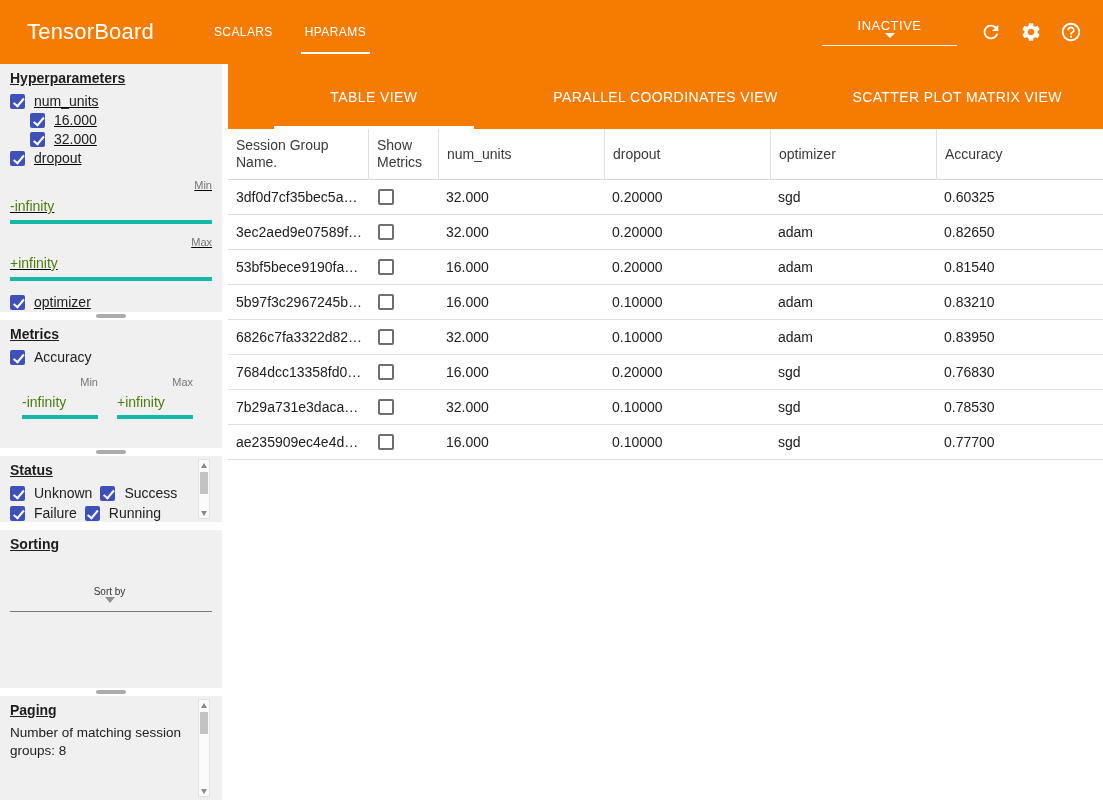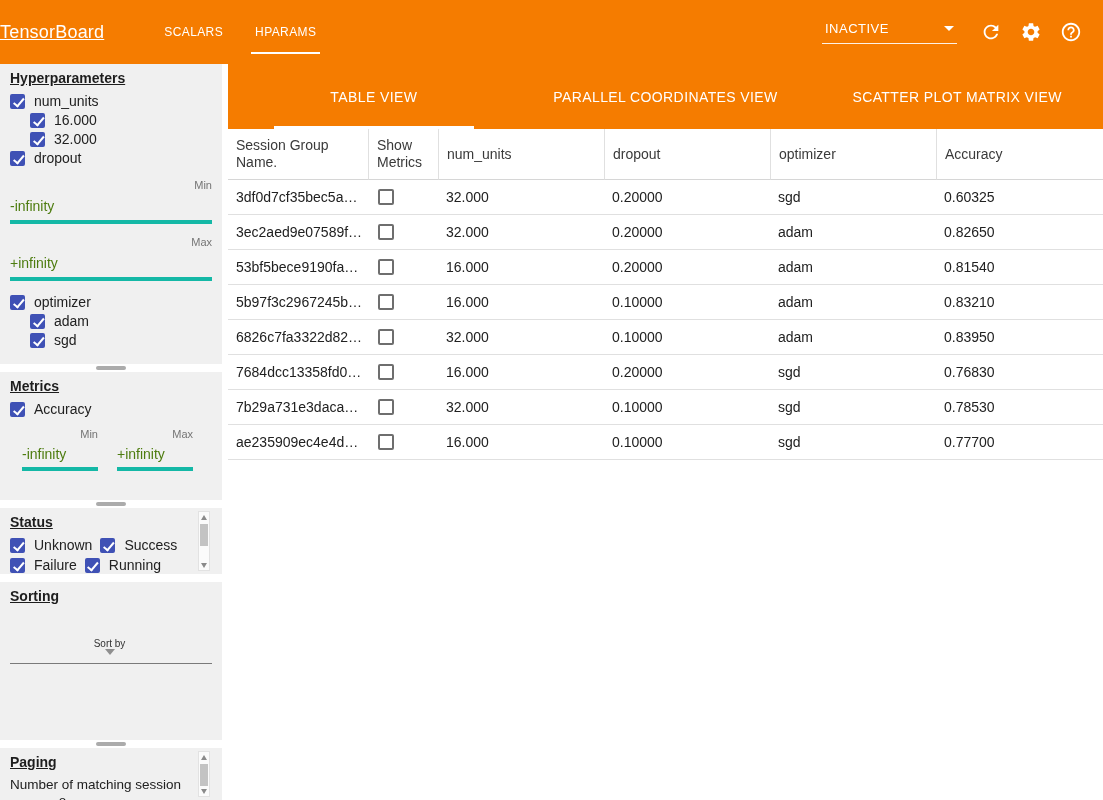--- a/index.html
+++ b/index.html
@@ -8,35 +8,35 @@
     --panel-gray:#f0f0f0;
     --row-border:#e0e0e0;
   }
   *{box-sizing:border-box;margin:0;padding:0;}
   html,body{width:1103px;height:800px;overflow:hidden;}
   body{font-family:"Liberation Sans","DejaVu Sans",sans-serif;background:#fff;}
   .app{width:1103px;height:800px;display:flex;flex-direction:column;}
 
   
   .topbar{height:64px;background:var(--toolbar-orange);display:flex;align-items:center;flex:none;color:#fff;}
-  .tb-title{font-size:18px;font-weight:400;letter-spacing:.2px;text-decoration:underline;}
+  .tb-title{margin-left:27px;font-size:22px;font-weight:400;letter-spacing:.2px;}
   .tb-tabs{display:flex;height:100%;margin-left:44px;}
   .tb-tab{padding:0 16px;display:flex;align-items:center;font-size:12px;letter-spacing:.4px;position:relative;cursor:pointer;}
   .tb-tab.active::after{content:"";position:absolute;left:12px;right:12px;bottom:10px;height:2px;background:#fff;}
   .tb-right{margin-left:auto;display:flex;align-items:center;padding-right:12px;}
-  .reload-select{width:135px;display:flex;align-items:center;justify-content:space-between;border-bottom:1px solid rgba(255,255,255,.9);padding:0 3px 7px 3px;font-size:13px;letter-spacing:.5px;margin-right:14px;cursor:pointer;}
+  .reload-select{width:135px;display:flex;align-items:center;justify-content:space-between;border-bottom:1px solid rgba(255,255,255,.9);padding:0 3px 7px 3px;font-size:13px;letter-spacing:.5px;margin-right:14px;cursor:pointer;flex-direction:column;}
   .caret-down{width:0;height:0;border-left:5px solid transparent;border-right:5px solid transparent;border-top:5px solid #fff;}
   .icon-btn{width:40px;height:40px;display:flex;align-items:center;justify-content:center;cursor:pointer;}
   .icon-btn svg{width:22px;height:22px;fill:#fff;}
 
   
   .content{flex:1;display:flex;min-height:0;}
   .sidebar{width:222px;flex:none;display:flex;flex-direction:column;background:#fff;overflow:hidden;}
   .panel{background:var(--panel-gray);padding:6px 10px;overflow:hidden;position:relative;flex:none;}
-  .panel-hparams{height:300px;}
+  .panel-hparams{height:248px;text-decoration:underline;}
   .panel-metrics{height:128px;}
   .panel-status{height:66px;}
   .panel-sorting{height:158px;}
   .panel-paging{flex:1;}
   .handle-row{height:8px;display:flex;align-items:center;justify-content:center;flex:none;background:#fff;}
   .handle-bar{width:30px;height:4px;background:#ababab;border-radius:2px;cursor:row-resize;}
   .gap-row{height:8px;flex:none;background:#fff;}
   .panel h3{font-size:14px;font-weight:700;text-decoration:underline;color:#1d1d1d;margin-bottom:6px;}
 
   .cb-row{display:flex;align-items:center;gap:9px;min-height:18px;margin-bottom:1px;font-size:14px;color:#212121;cursor:pointer;}

